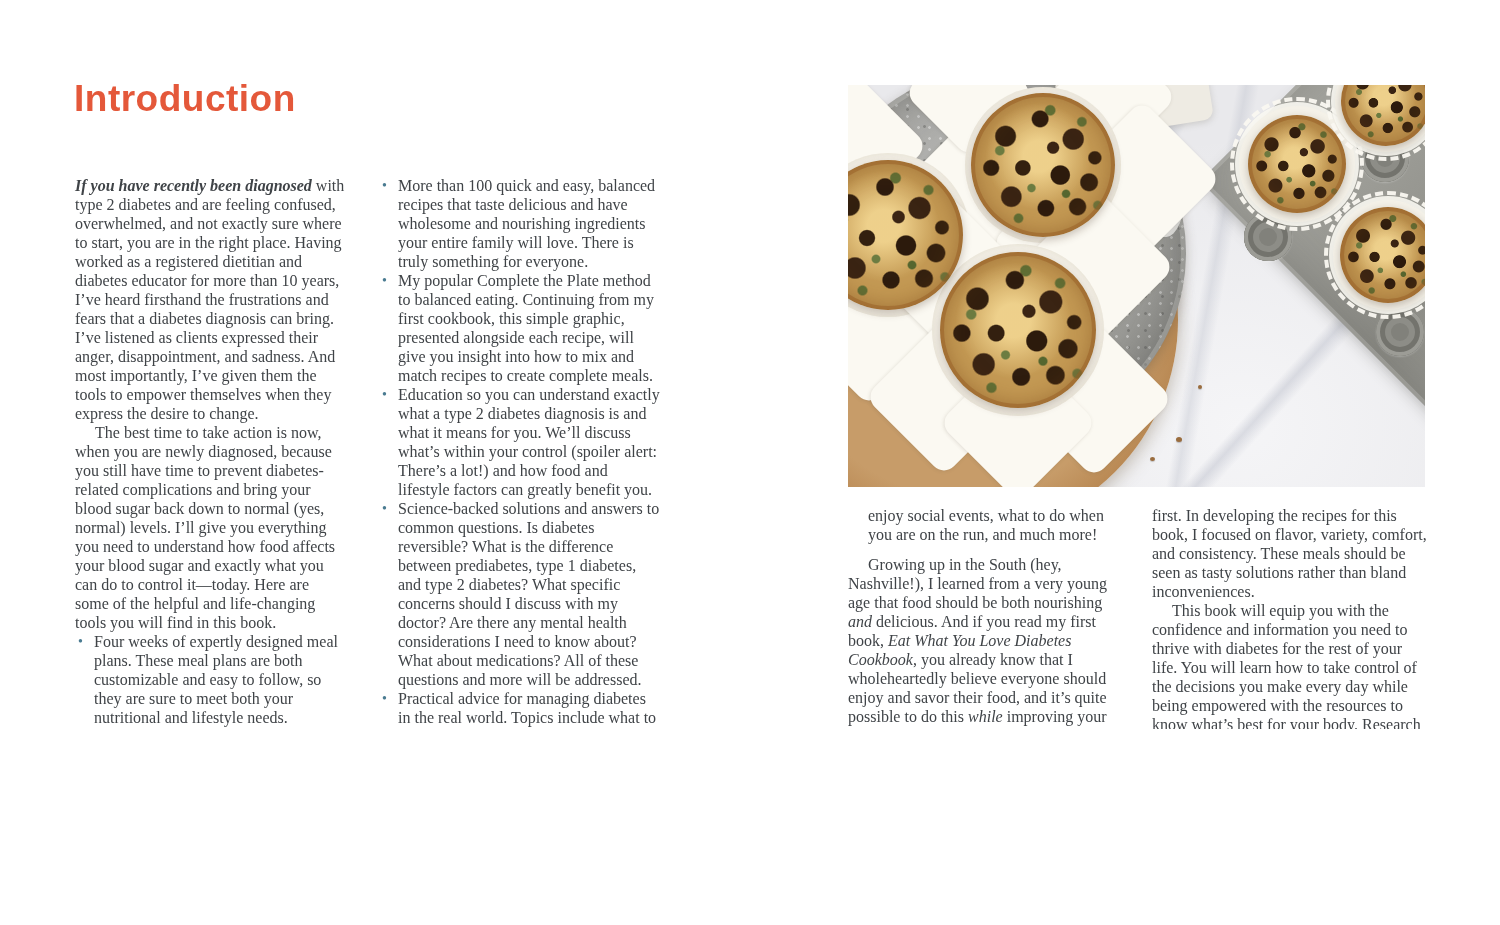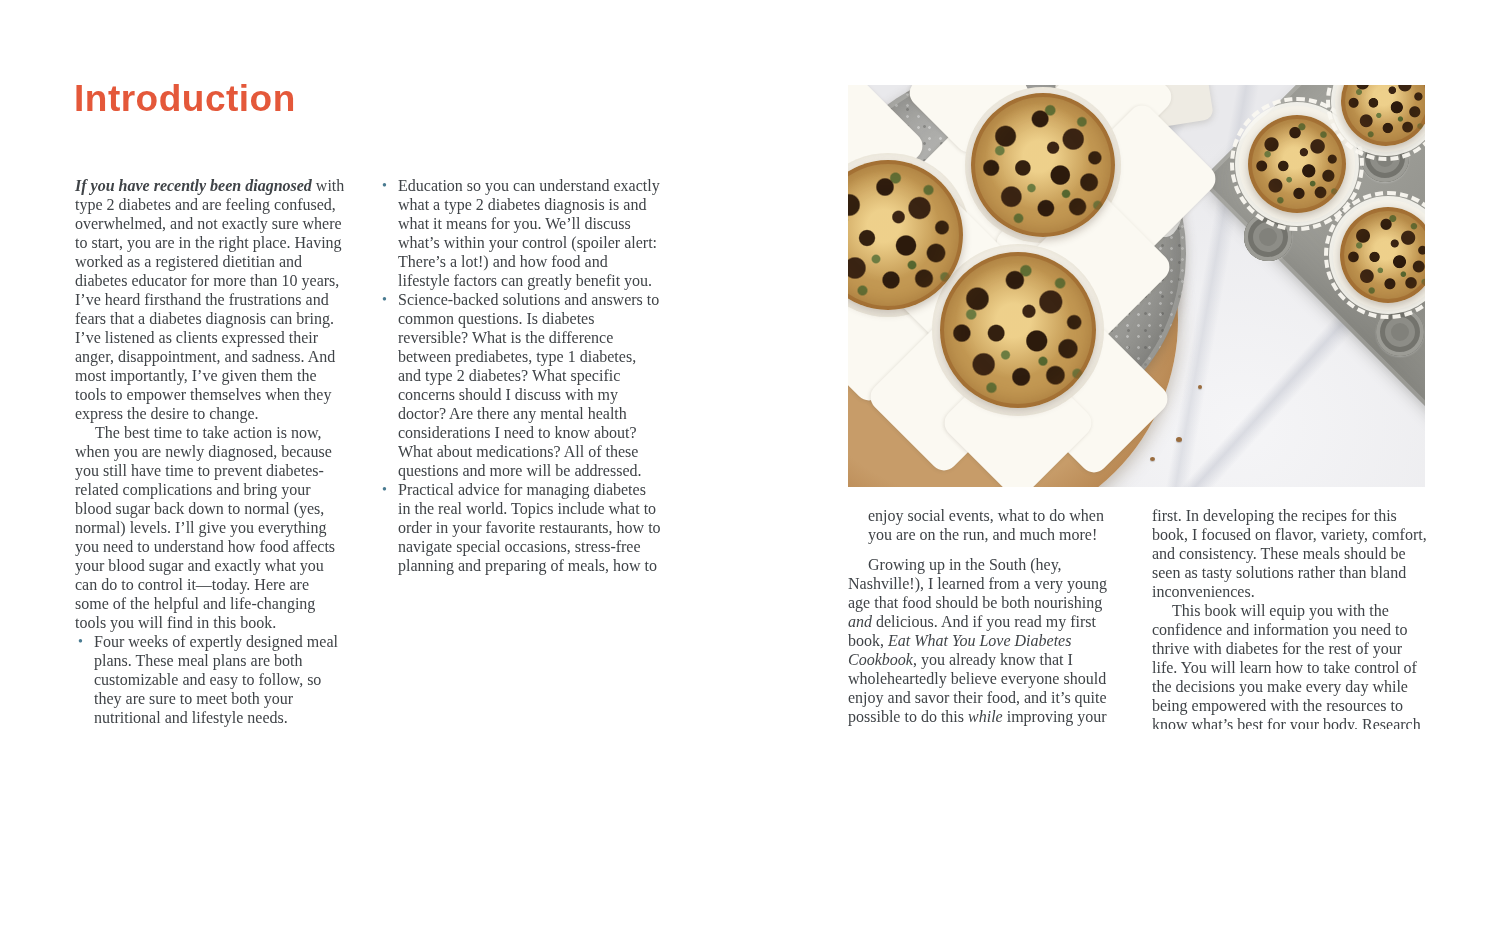--- a/index.html
+++ b/index.html
@@ -111,20 +111,26 @@
   <div class="cols cols-left">
     <div class="col col-1">
       <p><span class="it bd">If you have recently been diagnosed</span><span> with type 2 diabetes and are feeling confused, overwhelmed, and not exactly sure where to start, you are in the right place. Having worked as a registered dietitian and diabetes educator for more than 10 years, I’ve heard firsthand the frustrations and fears that a diabetes diagnosis can bring. I’ve listened as clients expressed their anger, disappointment, and sadness. And most importantly, I’ve given them the tools to empower themselves when they express the desire to change.</span></p>
       <p class="indent">The best time to take action is now, when you are newly diagnosed, because you still have time to prevent diabetes-related complications and bring your blood sugar back down to normal (yes, normal) levels. I’ll give you everything you need to understand how food affects your blood sugar and exactly what you can do to control it—today. Here are some of the helpful and life-changing tools you will find in this book.</p>
       <div class="bullet">
         <span>Four weeks of expertly designed meal plans. These meal plans are both customizable and easy to follow, so they are sure to meet both your nutritional and lifestyle needs.</span>
       </div>
     </div>
     <div class="col col-2">
       <div class="bullet">
+        <span>More than 100 quick and easy, balanced recipes that taste delicious and have wholesome and nourishing ingredients your entire family will love. There is truly something for everyone.</span>
+      </div>
+      <div class="bullet">
+        <span>My popular Complete the Plate method to balanced eating. Continuing from my first cookbook, this simple graphic, presented alongside each recipe, will give you insight into how to mix and match recipes to create complete meals.</span>
+      </div>
+      <div class="bullet">
         <span>Education so you can understand exactly what a type 2 diabetes diagnosis is and what it means for you. We’ll discuss what’s within your control (spoiler alert: There’s a lot!) and how food and lifestyle factors can greatly benefit you.</span>
       </div>
       <div class="bullet">
         <span>Science-backed solutions and answers to common questions. Is diabetes reversible? What is the difference between prediabetes, type 1 diabetes, and type 2 diabetes? What specific concerns should I discuss with my doctor? Are there any mental health considerations I need to know about? What about medications? All of these questions and more will be addressed.</span>
       </div>
       <div class="bullet">
         <span>Practical advice for managing diabetes in the real world. Topics include what to order in your favorite restaurants, how to navigate special occasions, stress-free planning and preparing of meals, how to</span>
       </div>
     </div>
   </div>

